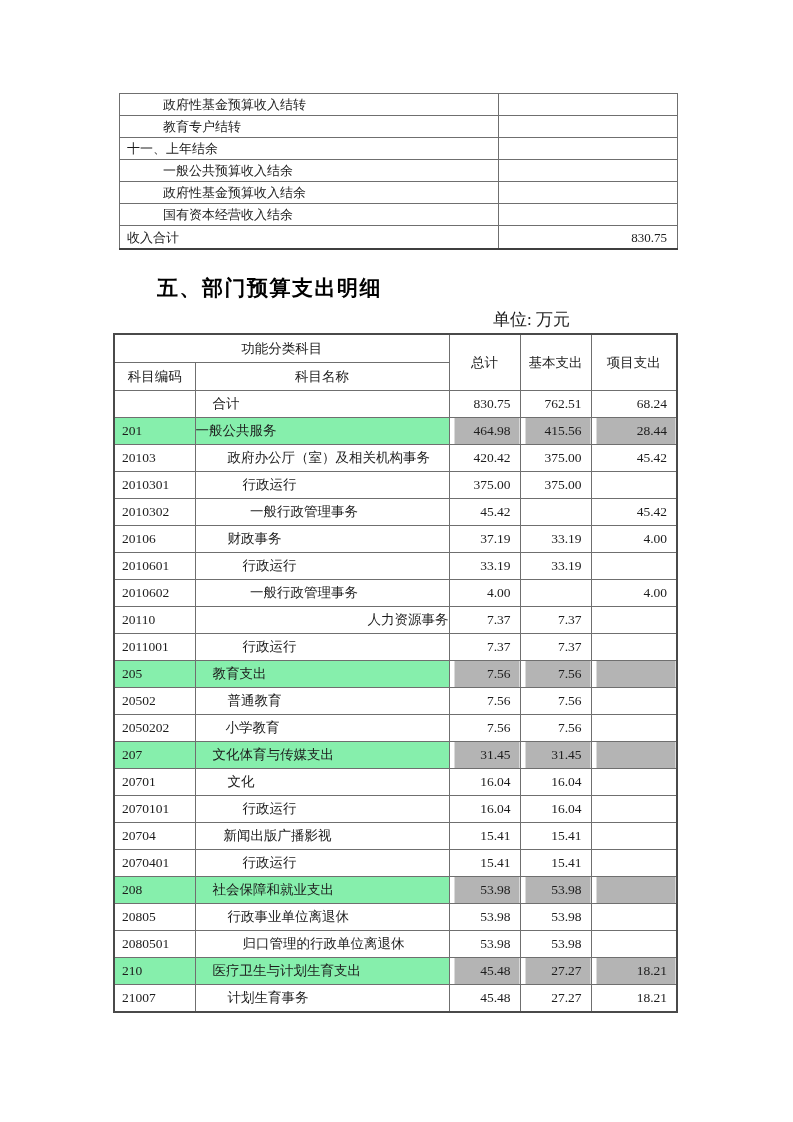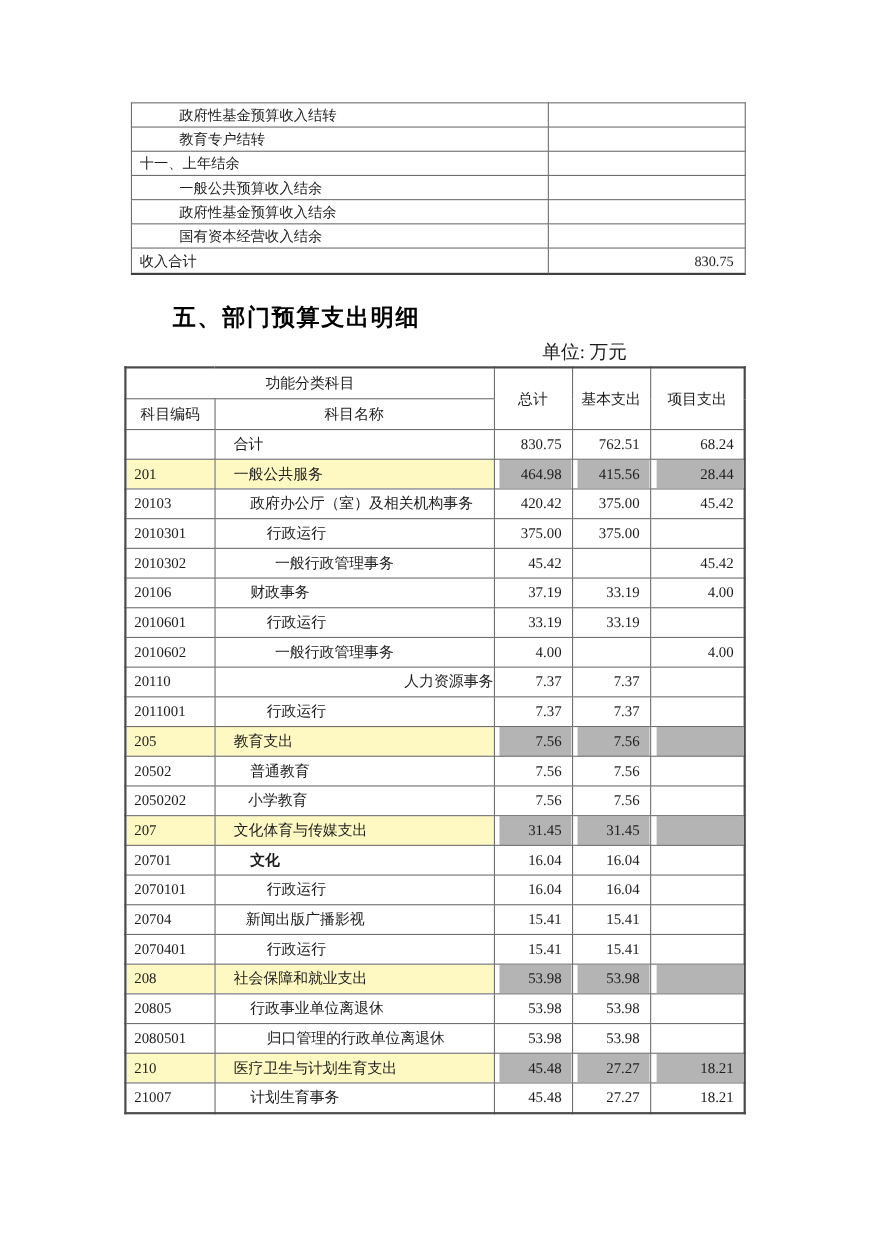--- a/index.html
+++ b/index.html
@@ -50,21 +50,21 @@
   table.expense th, table.expense td {
     border:1px solid #6f6f6f;
     font-weight:normal; font-size:13.5px;
     padding:0; white-space:nowrap; overflow:hidden;
   }
   table.expense thead th { height:27px; text-align:center; vertical-align:middle; }
   table.expense tbody td { height:26px; line-height:26px; vertical-align:middle; }
   table.expense td.code { text-align:left; padding-left:7px; }
   table.expense td.name { text-align:left; }
   table.expense td.num  { text-align:right; padding-right:9px; }
-  table.expense tr.hl td { background:#fef9c3; }
+  table.expense tr.hl td { background:#86efac; }
   table.expense tr.hl td.num {
     background:linear-gradient(to right, #ffffff 5px, #b4b4b4 5px);
   }
 </style>
 </head>
 <body>
 
 <table class="income">
   <colgroup>
       <col style="width:379px">
@@ -129,21 +129,21 @@
   <tbody>
       <tr>
         <td class="code"></td>
         <td class="name" style="padding-left: 17px;">合计</td>
         <td class="num">830.75</td>
         <td class="num">762.51</td>
         <td class="num">68.24</td>
       </tr>
       <tr class="hl">
         <td class="code">201</td>
-        <td class="name" style="padding-left: 17px;">一般公共服务</td>
+        <td class="name" style="">一般公共服务</td>
         <td class="num">464.98</td>
         <td class="num">415.56</td>
         <td class="num">28.44</td>
       </tr>
       <tr>
         <td class="code">20103</td>
         <td class="name" style="padding-left: 32px;">政府办公厅（室）及相关机构事务</td>
         <td class="num">420.42</td>
         <td class="num">375.00</td>
         <td class="num">45.42</td>
@@ -220,21 +220,21 @@
       </tr>
       <tr class="hl">
         <td class="code">207</td>
         <td class="name" style="padding-left: 17px;">文化体育与传媒支出</td>
         <td class="num">31.45</td>
         <td class="num">31.45</td>
         <td class="num"></td>
       </tr>
       <tr>
         <td class="code">20701</td>
-        <td class="name" style="padding-left: 32px; font-weight: bold;">文化</td>
+        <td class="name" style="padding-left: 32px;">文化</td>
         <td class="num">16.04</td>
         <td class="num">16.04</td>
         <td class="num"></td>
       </tr>
       <tr>
         <td class="code">2070101</td>
         <td class="name" style="padding-left: 47px;">行政运行</td>
         <td class="num">16.04</td>
         <td class="num">16.04</td>
         <td class="num"></td>

